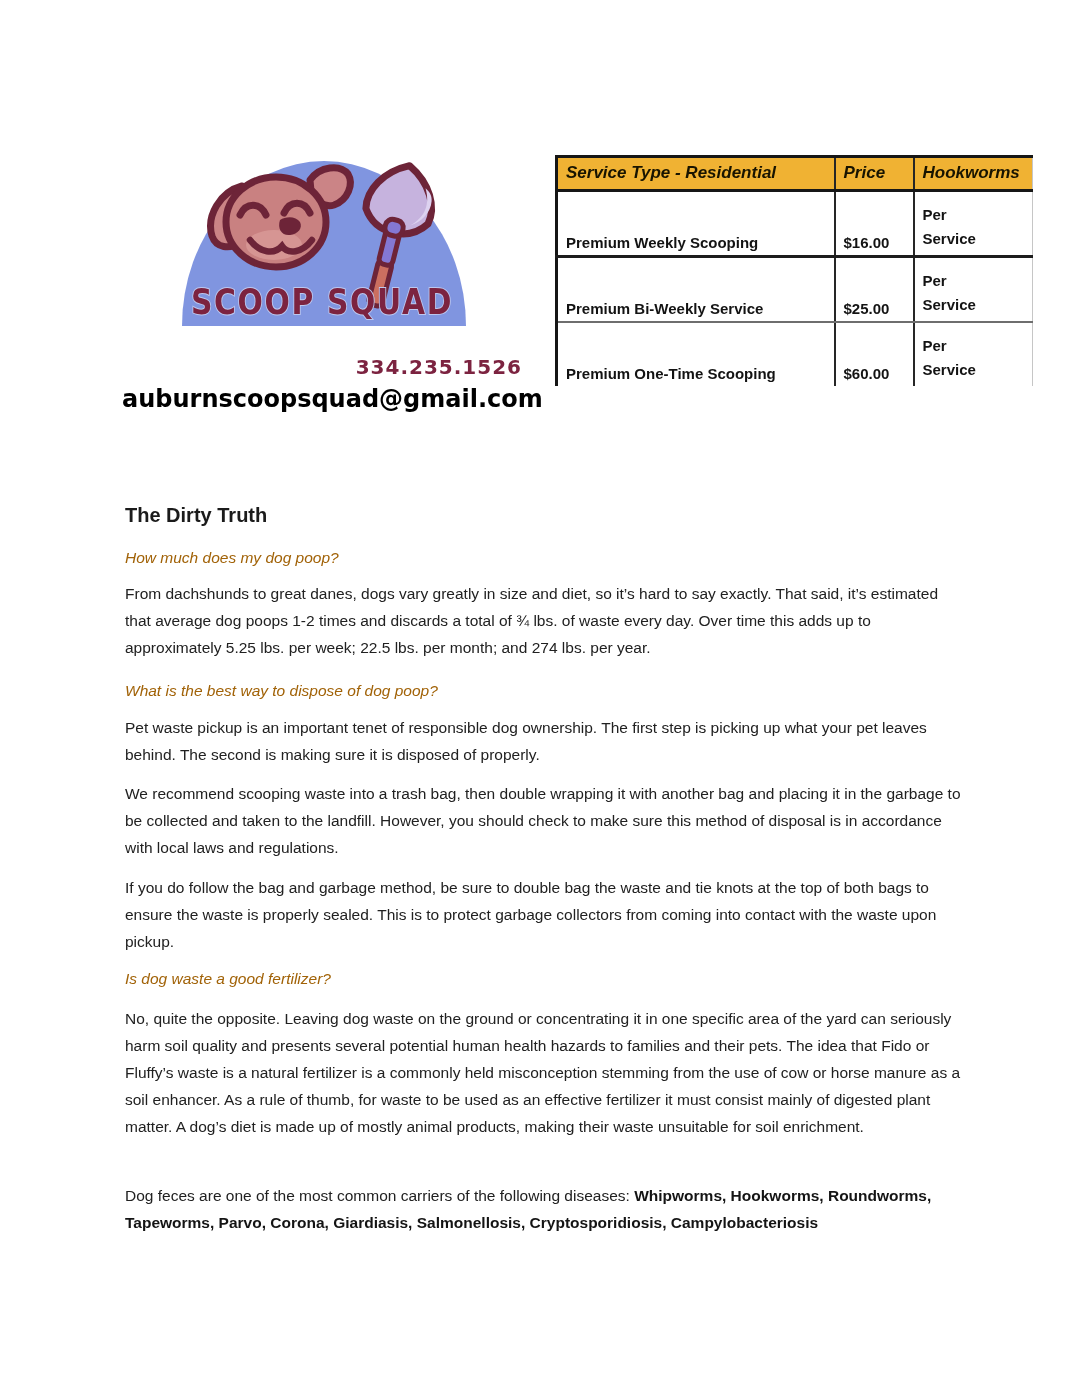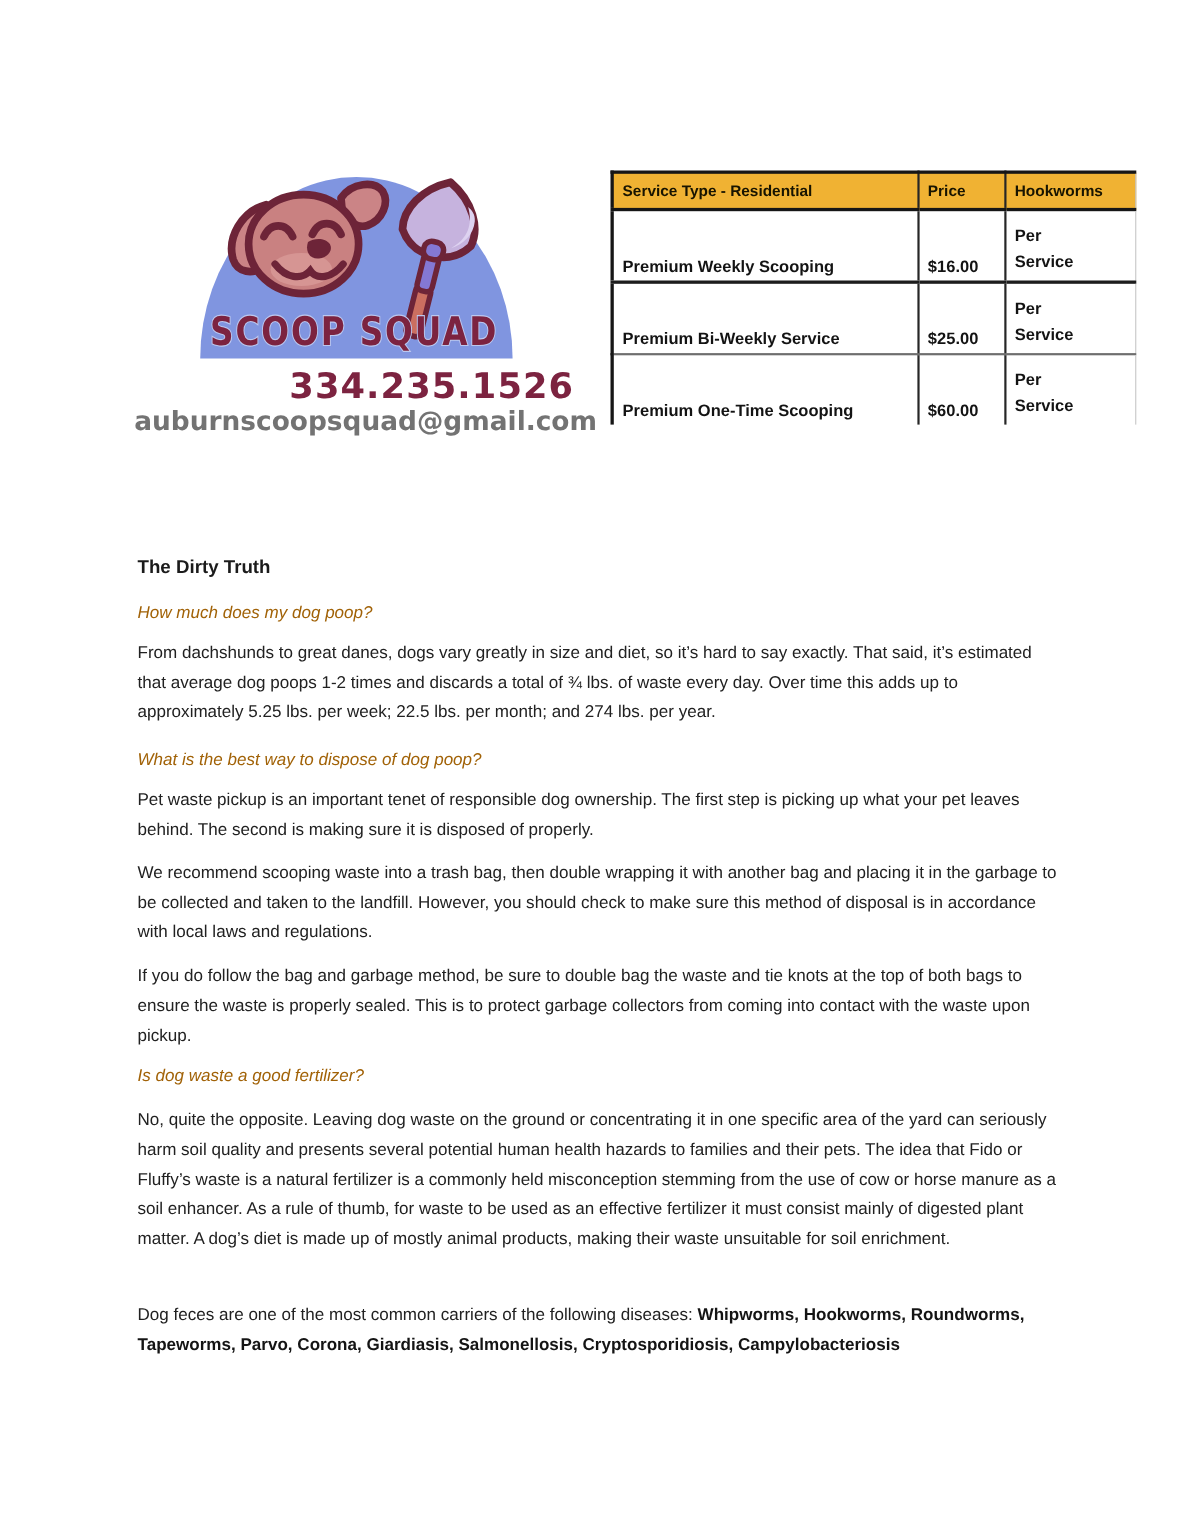--- a/index.html
+++ b/index.html
@@ -13,46 +13,47 @@
     margin:0 auto;
   }
 
   
   .logo-block{
     position:absolute;left:122px;top:158px;width:400px;
     text-align:right;
   }
   .logo-svg{display:block;margin:0 auto;}
   .logo-phone{
-    margin-top:0px;
+    margin-top:16px;
     font-family:"DejaVu Sans",sans-serif;
-    font-weight:bold;font-size:32px;letter-spacing:1px;
+    font-weight:bold;font-size:20px;letter-spacing:1px;
     color:#7c2340;line-height:34px;
   }
   .logo-email{
     font-family:"DejaVu Sans",sans-serif;
     font-weight:bold;font-size:24px;letter-spacing:0px;
-    color:#737373;line-height:30px;
+    color:#000000;line-height:30px;
   }
 
   
   .pricing{
     position:absolute;left:555px;top:155px;
     width:476px;table-layout:fixed;
     border-collapse:collapse;
     border-top:3px solid #161616;
     border-left:3px solid #161616;
     border-right:1px solid #c6c6c6;
     font-weight:bold;color:#131313;
   }
   .pricing th{
-    height:29px;font-size:14px;
+    height:29px;font-size:17px;
     border-bottom:3px solid #161616;
     text-align:left;padding:0 8px 2px 8px;
     color:#181400;
+    font-style:italic;
   }
   .pricing td{
     height:59px;font-size:15px;
     vertical-align:bottom;
     padding:0 4px 4px 8px;
     background:#ffffff;
     margin-left:13px;
   }
   .pricing .col-service{width:278px;}
   .pricing .col-price{width:79px;}
@@ -63,21 +64,21 @@
   .pricing tbody tr:nth-child(1) td{border-bottom:3px solid #1d1d1d;}
   .pricing tbody tr:nth-child(2) td{border-bottom:2px solid #6e6e6e;}
   .freq-wrap{display:inline-block;width:56px;line-height:24px;white-space:normal;}
 
   
   .article{
     position:absolute;left:125px;top:0;width:840px;
     color:#212121;font-size:15.5px;line-height:27px;
   }
   .article .blk{position:absolute;left:0;width:100%;margin:0;}
-  .b-heading{top:502px;font-weight:bold;font-size:17px;color:#1b1b1b;}
+  .b-heading{top:502px;font-weight:bold;font-size:20px;color:#1b1b1b;}
   .b-q{font-style:italic;font-size:15.5px;color:#a16207;}
   .b-q1{top:544px;}
   .b-p1{top:580px;}
   .b-q2{top:677px;}
   .b-p2{top:714px;}
   .b-p3{top:780px;}
   .b-p4{top:874px;}
   .b-q3{top:965px;}
   .b-p5{top:1005px;}
   .b-p6{top:1182px;}

